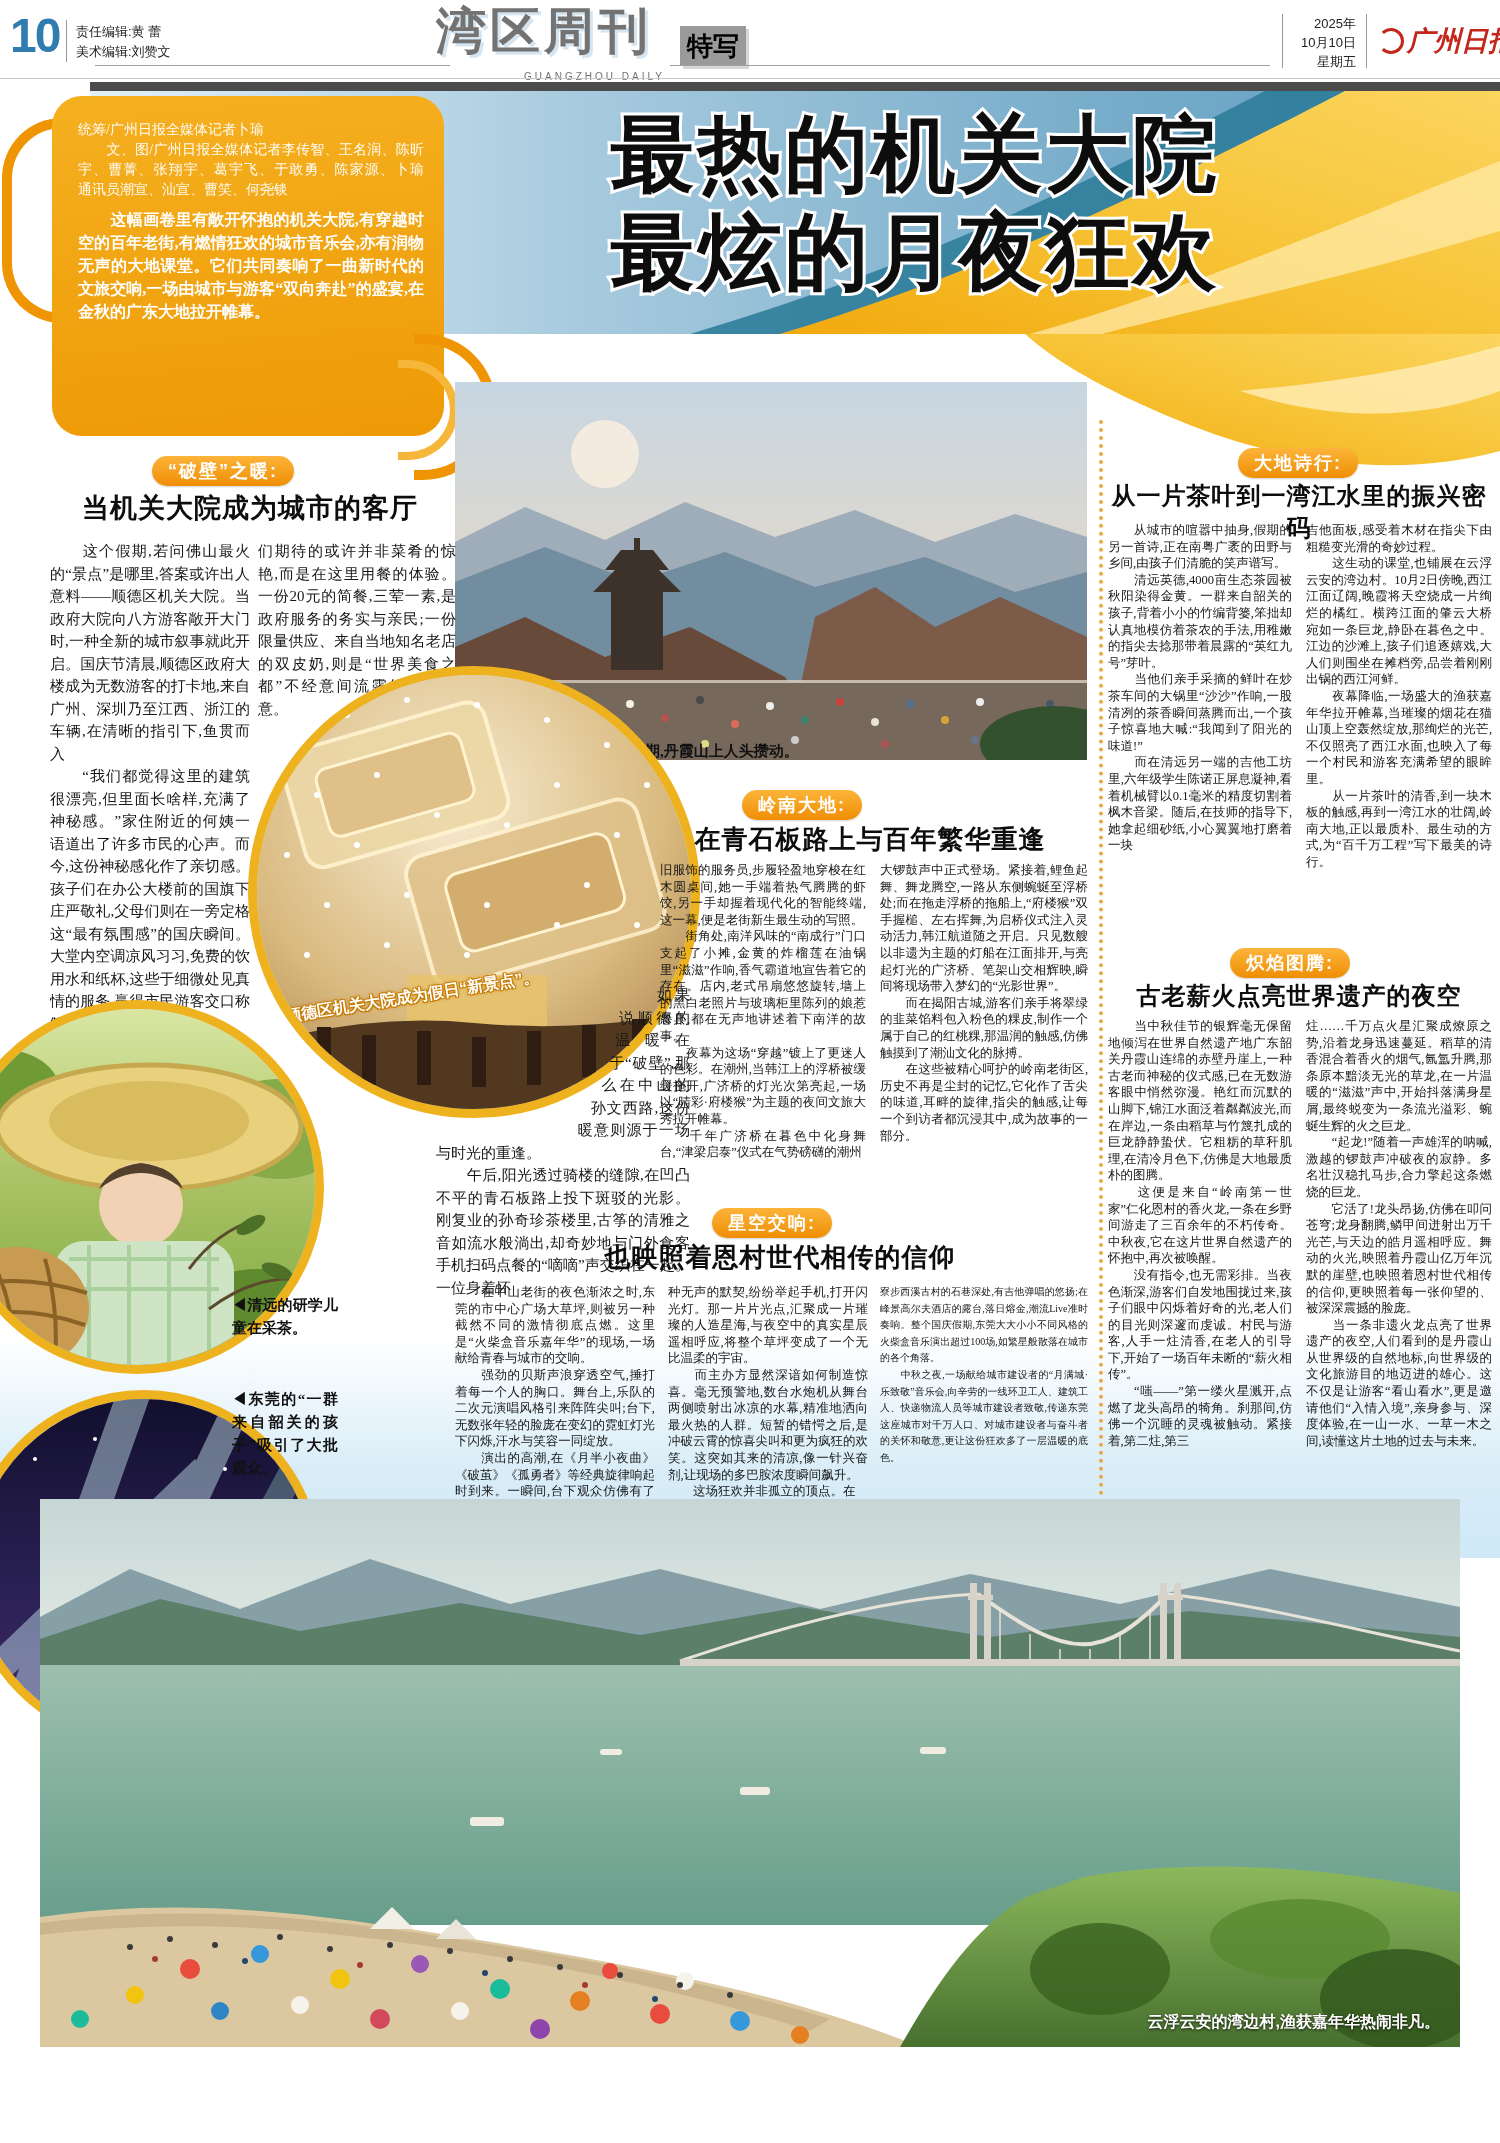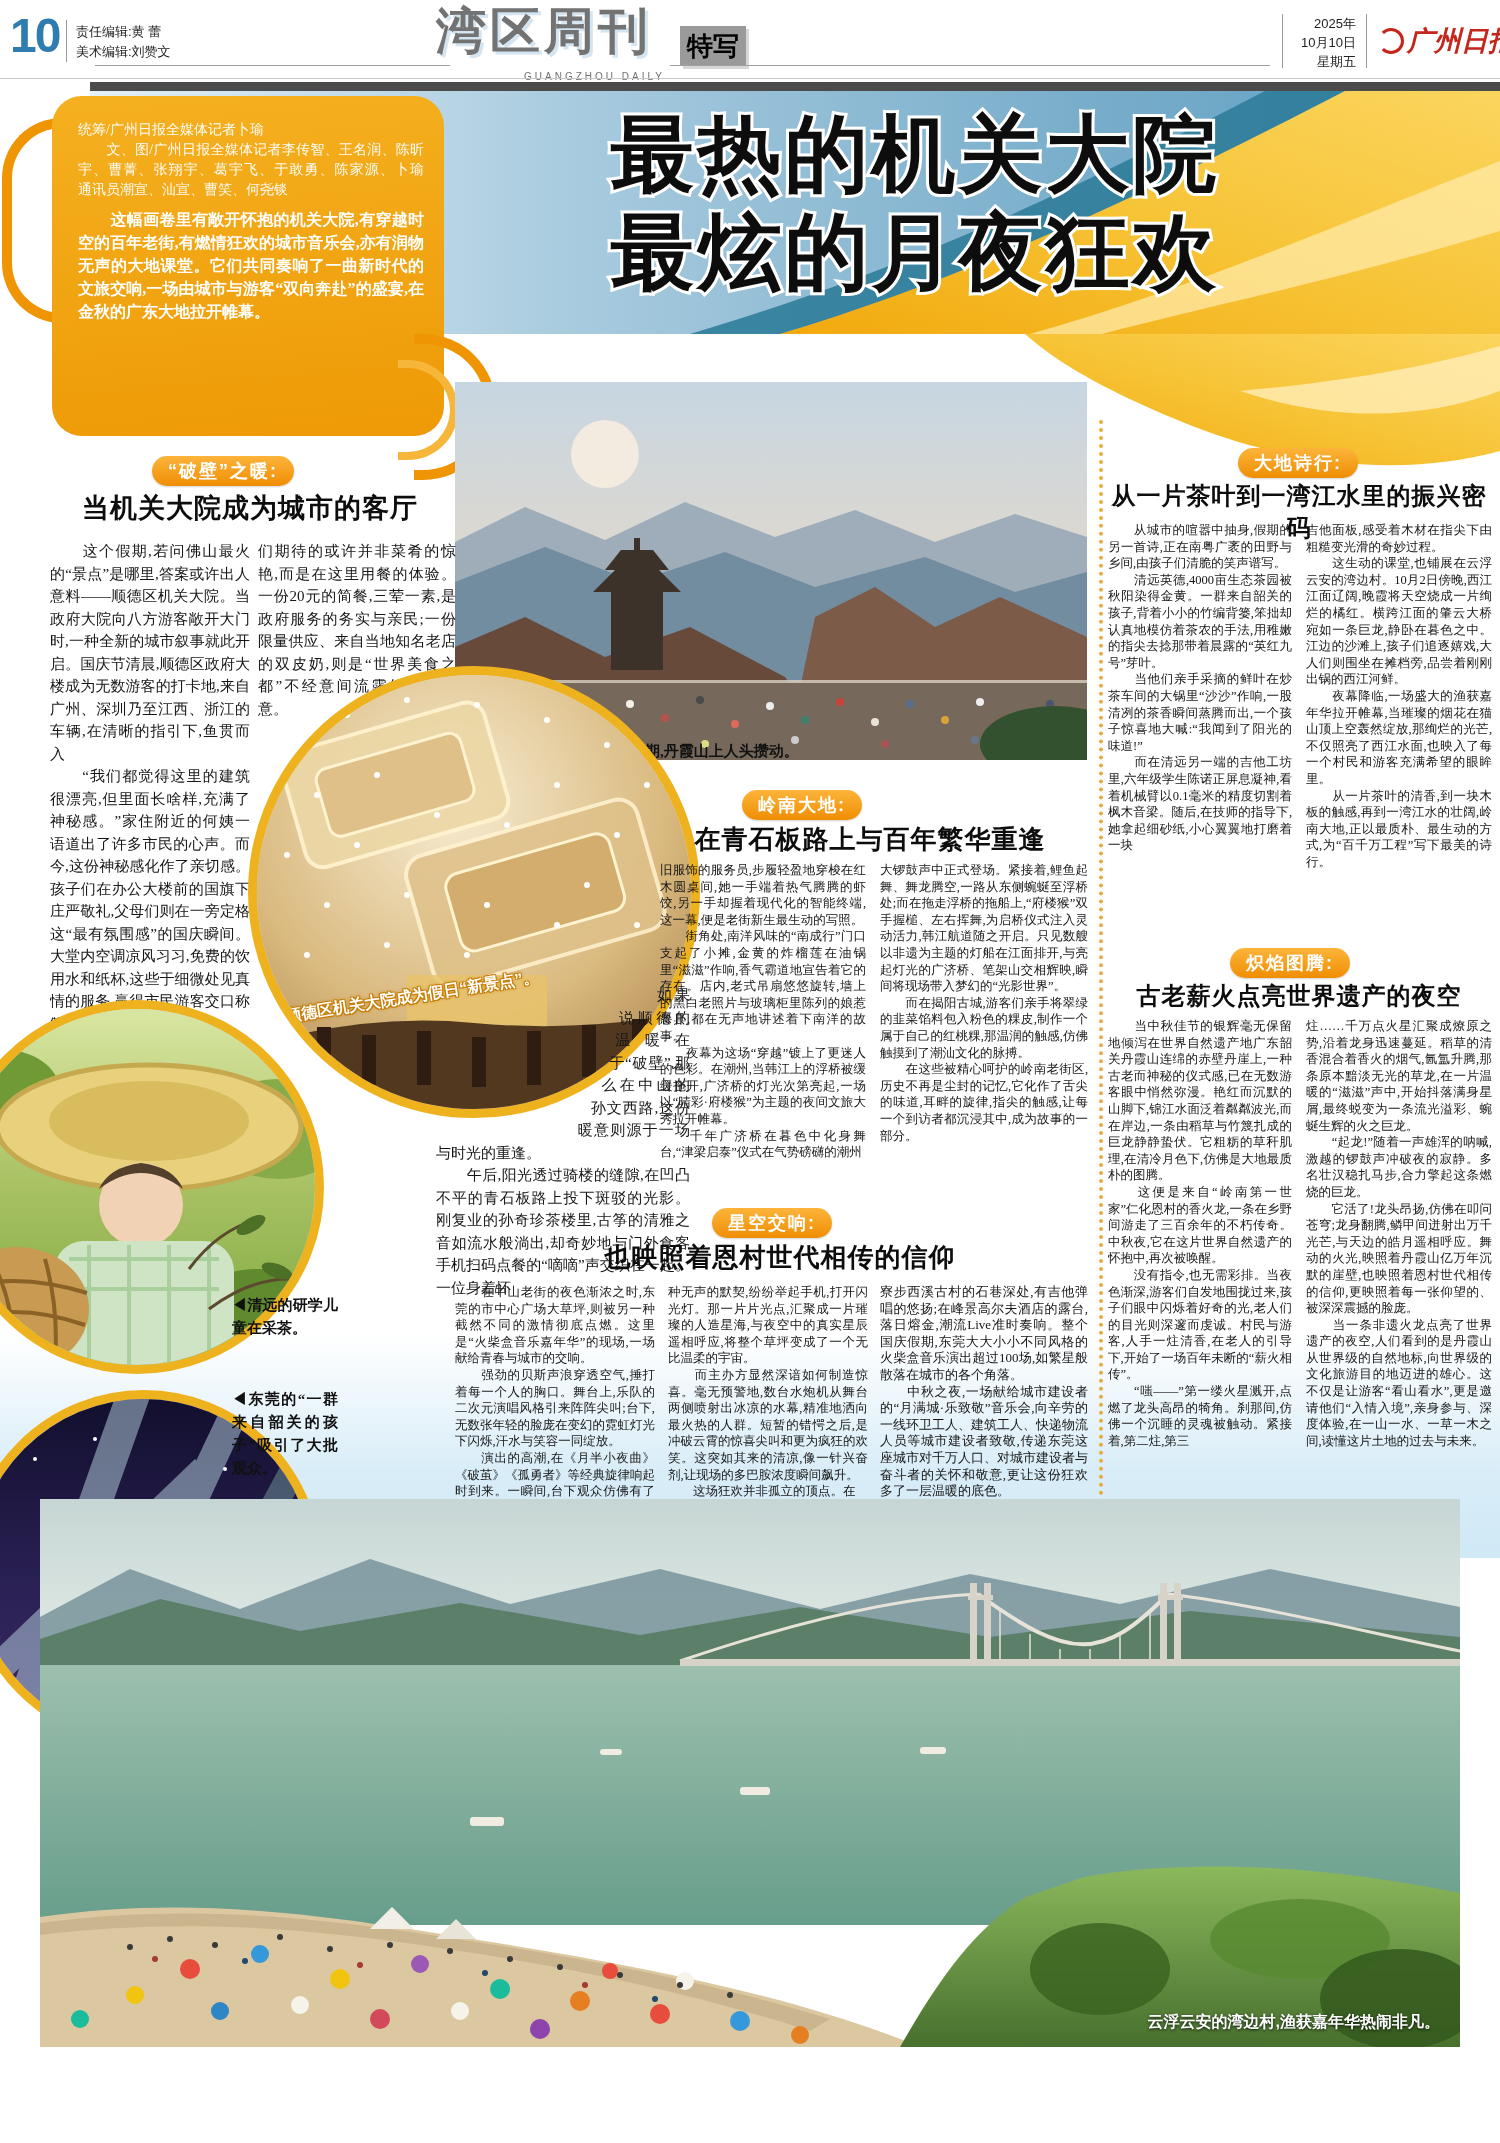--- a/index.html
+++ b/index.html
@@ -47,21 +47,21 @@
 
 .col{position:absolute;text-align:justify;color:#161616;white-space:pre-line;overflow:hidden}
 .c-pw1{left:50px;top:540px;width:200px;height:588px;font-size:15px;line-height:22.5px}
 .c-pw2{left:258px;top:540px;width:198px;height:290px;font-size:15px;line-height:22.5px}
 .c-bridge{left:436px;top:984px;width:254px;height:312px;font-size:15px;line-height:22.5px}
 .intrude{float:left;width:235px;height:140px;shape-outside:circle(265px at -80px -10px)}
 .c-gy1{left:660px;top:862px;width:206px;height:344px;font-size:12.5px;line-height:16.6px}
 .c-gy2{left:880px;top:862px;width:208px;height:344px;font-size:12.5px;line-height:16.6px}
 .c-xk1{left:455px;top:1284px;width:200px;height:262px;font-size:12.5px;line-height:16.6px}
 .c-xk2{left:668px;top:1284px;width:200px;height:262px;font-size:12.5px;line-height:16.6px}
-.c-xk3{left:880px;top:1284px;width:208px;height:262px;font-size:13px;line-height:16.6px}
+.c-xk3{left:880px;top:1284px;width:208px;height:262px;font-size:10px;line-height:16.6px}
 .c-dd1{left:1108px;top:522px;width:184px;height:420px;font-size:12.5px;line-height:16.6px}
 .c-dd2{left:1306px;top:522px;width:186px;height:420px;font-size:12.5px;line-height:16.6px}
 .c-cy1{left:1108px;top:1018px;width:184px;height:526px;font-size:12.5px;line-height:16.6px}
 .c-cy2{left:1306px;top:1018px;width:186px;height:526px;font-size:12.5px;line-height:16.6px}
 .dotdiv{left:1099px;top:420px;width:0;height:1124px;border-left:4px dotted #eaa93f}
 
 .photo{position:absolute;overflow:hidden}
 .ph-danxia{left:455px;top:382px;width:632px;height:378px}
 .cap-danxia{left:600px;top:740px;width:487px;font:700 15px/22px "Liberation Serif",serif;color:#111}
 .circ{position:absolute;border-radius:50%;border:9px solid #eeb21f;overflow:hidden;background:#ddd}

